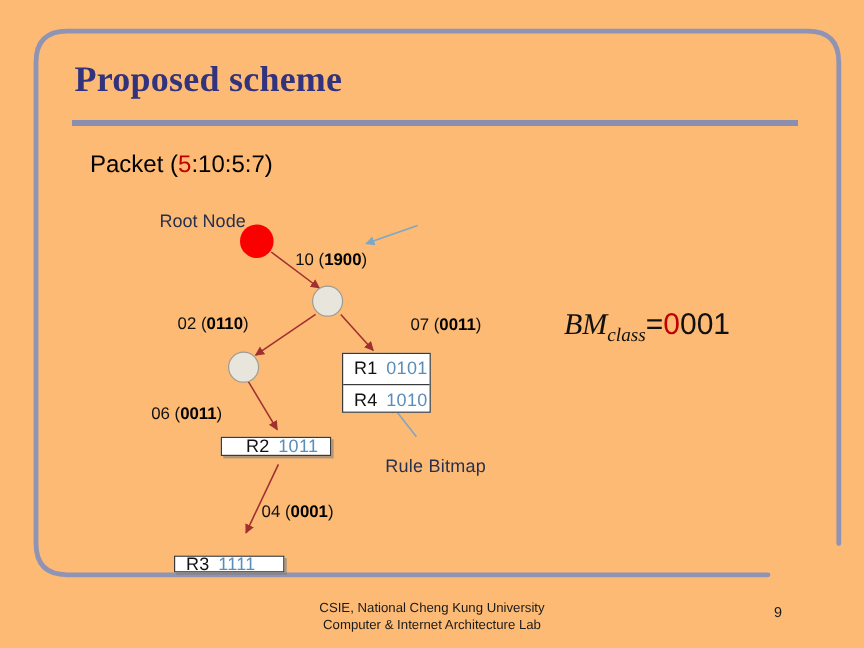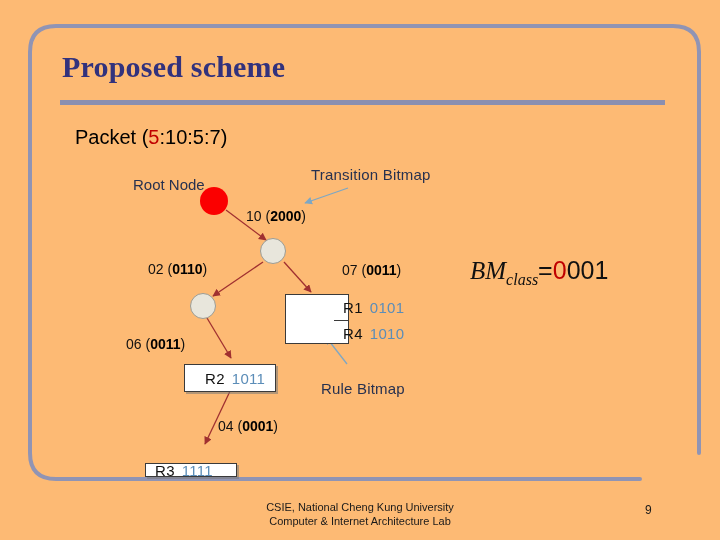--- a/index.html
+++ b/index.html
@@ -227,26 +227,25 @@
         <line x1="347" y1="364" x2="326" y2="337" marker-end="url(#arrowBlue)"></line>
       </g>
 
       <circle cx="214" cy="201" r="14" fill="#fb0000"></circle>
       <circle cx="273" cy="251" r="12.5" fill="#e8e6dc" stroke="#9c9c94" stroke-width="1"></circle>
       <circle cx="203" cy="306" r="12.5" fill="#e8e6dc" stroke="#9c9c94" stroke-width="1"></circle>
     </svg>
 
     <div class="diag-label" id="root-node-label" style="left:133px; top:176px;">Root Node</div>
 
-    <div class="diag-label callout" style="left:311px; top:166px;">Transition Bitmap</div>
     <div class="diag-label callout" style="left:321px; top:380px;">Rule Bitmap</div>
 
     <div class="diag-label edge-label" style="left:246px; top:208px;">
       <span>10</span>
-      (<b>2000</b>)
+      (<b>1900</b>)
     </div>
 
     <div class="diag-label edge-label" style="left:148px; top:261px;">
       <span>02</span>
       (<b>0110</b>)
     </div>
 
     <div class="diag-label edge-label" style="left:308px; top:262px;margin-left:34px;">
       <span>07</span>
       (<b>0011</b>)
@@ -255,32 +254,32 @@
     <div class="diag-label edge-label" style="left:126px; top:336px;">
       <span>06</span>
       (<b>0011</b>)
     </div>
 
     <div class="diag-label edge-label" style="left:218px; top:418px;">
       <span>04</span>
       (<b>0001</b>)
     </div>
 
-    <div id="rule-pair" style="left:285px; top:294px; width:64px; height:50px;padding-left:48px;">
+    <div id="rule-pair" style="left:285px; top:294px; width:74px; height:50px;">
       <div class="row">
         <span>R1</span>
         <span class="bm">0101</span>
       </div>
       <div class="row">
         <span>R4</span>
         <span class="bm">1010</span>
       </div>
     </div>
 
-    <div class="rule-box shadow" style="left:184px; top:364px; width:92px; height:28px;padding-left:20px;">
+    <div class="rule-box shadow" style="left:184px; top:364px; width:92px; height:16px;padding-left:20px;">
       <span>R2</span>
       <span class="bm">1011</span>
     </div>
 
     <div class="rule-box shadow" style="left:145px; top:463px; width:92px; height:14px;">
       <span>R3</span>
       <span class="bm">1111</span>
     </div>
 
     <div id="bm-formula">

